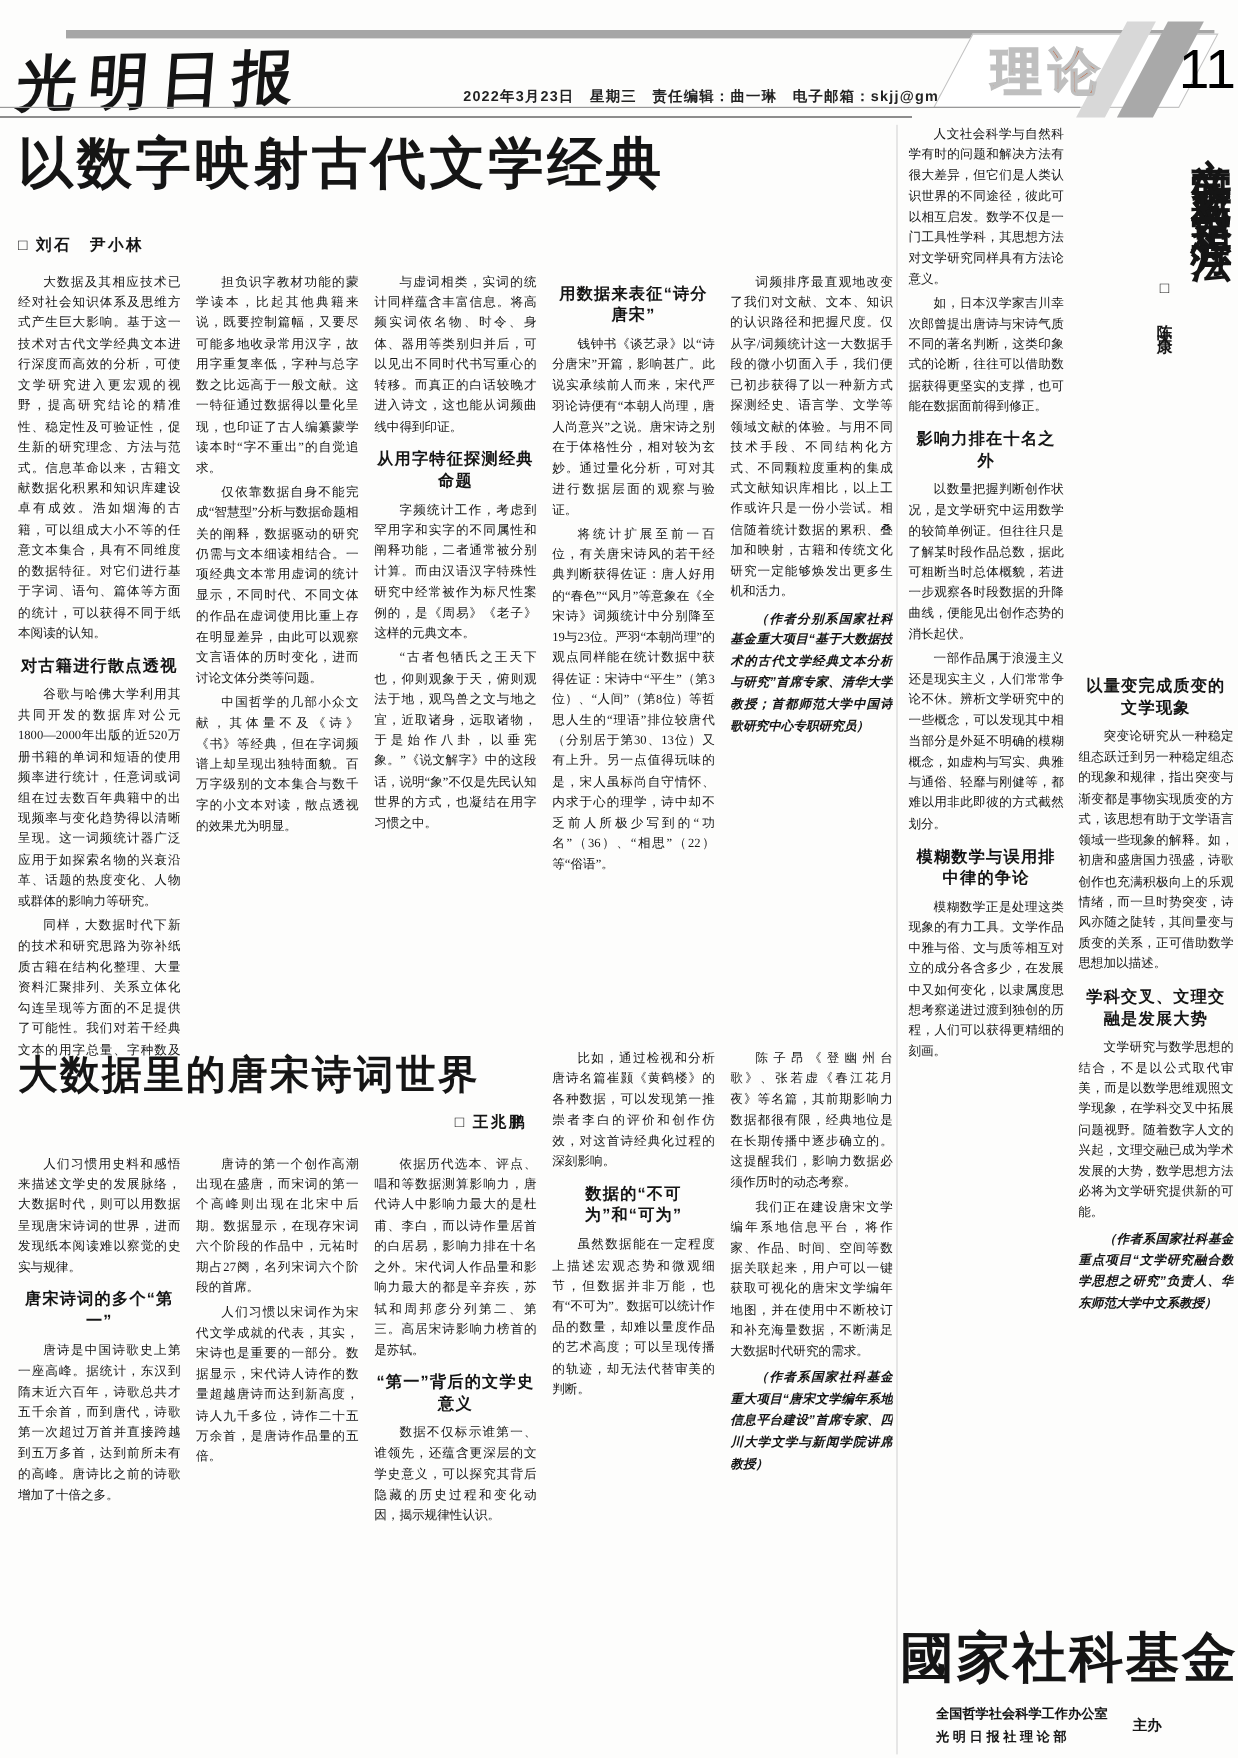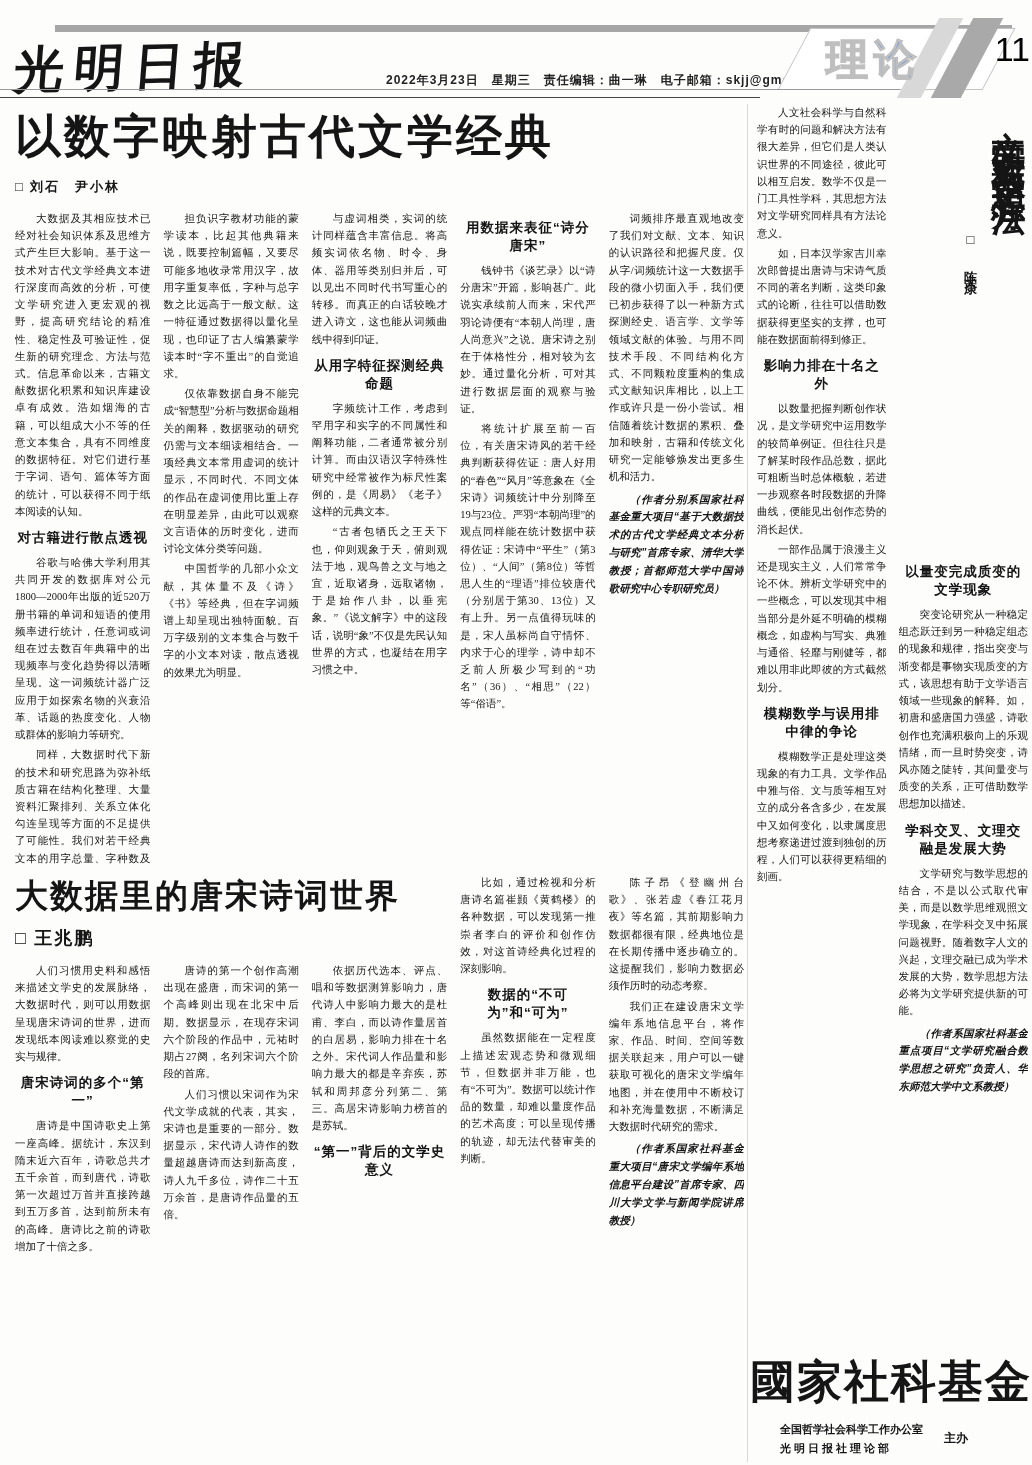--- a/index.html
+++ b/index.html
@@ -16,47 +16,47 @@
   .dateline { position:absolute; left:386px; top:72px; font-size:12px; font-weight:700;
               font-family:"Liberation Sans",sans-serif; letter-spacing:1px; color:#222; }
   .header-rule { position:absolute; left:0; top:97px; width:760px; height:1px; background:#444; }
 
   .section-tab { position:absolute; left:760px; top:18px; width:270px; height:80px; }
   .tab-white { position:absolute; left:34px; top:10px; width:205px; height:62px; background:#fff;
                border:1px solid #c3c3c3; transform:skewX(-28deg); }
   .tab-stripe1 { position:absolute; left:158px; top:0; width:24px; height:80px; background:#d8d8d8; transform:skewX(-28deg); }
   .tab-stripe2 { position:absolute; left:192px; top:0; width:30px; height:80px; background:#a9a9a9; transform:skewX(-28deg); }
   .tab-label { position:absolute; left:66px; top:14px; font-size:42px; font-weight:900;
-               font-family:"DejaVu Sans",sans-serif; letter-spacing:6px; color:#3b82f6;
+               font-family:"DejaVu Sans",sans-serif; letter-spacing:6px; color:#c2410c;
                -webkit-text-stroke:1.5px #bfbfbf; text-stroke:1.5px #bfbfbf; }
-  .tab-page-number { position:absolute; right:0; top:12px; font-size:34px; font-weight:400;
+  .tab-page-number { position:absolute; right:0; top:12px; font-size:46px; font-weight:400;
                      font-family:"Liberation Sans",sans-serif; color:#000; }
   .tab-underline { position:absolute; left:-760px; bottom:8px; width:900px; height:1px; background:#999; }
 
   
   .col { flex:1 1 0; overflow:hidden; min-width:0; }
   p.p { font-size:10.5px; line-height:1.64; text-align:justify; text-indent:2em; margin-bottom:3px; }
   h3.h { font-size:13.5px; font-weight:800; text-align:center; margin:9px 0 7px;
          font-family:"Liberation Sans","DejaVu Sans",sans-serif; letter-spacing:1px; }
   p.attr { font-size:10.5px; line-height:1.7; font-weight:700; text-align:justify; text-indent:2em;
            margin-top:5px; font-family:"Liberation Sans",sans-serif;font-style:italic; }
 
   
   .main-article { position:absolute; left:15px; top:106px; width:729px; }
   .main-headline { font-size:46px; font-weight:900; letter-spacing:3px;
                    font-family:"DejaVu Sans",sans-serif; }
-  .byline { margin-top:10px; font-size:13px; font-weight:700; letter-spacing:2px; }
+  .byline { margin-top:27px; font-size:13px; font-weight:700; letter-spacing:2px; }
   .main-cols { display:flex; gap:13px; margin-top:14px; height:656px; overflow:hidden; }
 
   
   .bottom-article { position:absolute; left:15px; top:874px; width:729px; height:588px; }
   .bottom-headline-block { position:absolute; left:0; top:0; width:424px; }
   .bottom-headline { font-size:33px; font-weight:900; letter-spacing:2px;
                      font-family:"DejaVu Sans",sans-serif; }
-  .bottom-byline { font-size:18px; font-weight:700; margin-top:7px; letter-spacing:2px; }
+  .bottom-byline { font-size:13px; font-weight:700; margin-top:7px; letter-spacing:2px;text-align:right; }
   .bottom-cols { display:flex; gap:13px; height:100%; overflow:hidden; }
   .bottom-cols .col.under-headline { padding-top:88px; }
 
   
   .v-divider { position:absolute; left:747px; top:104px; width:1px; height:1358px; background:#d8d8d8; }
   .right-article { position:absolute; left:757px; top:104px; width:271px; height:1244px; overflow:hidden; }
   .right-cols { display:flex; gap:12px; }
   .right-cols .col { width:129px; }
   .title-block { height:450px; display:flex; flex-direction:row; justify-content:flex-end; }
   .vert-author { writing-mode:vertical-rl; font-size:13px; font-weight:700; padding-top:128px;
@@ -132,20 +132,21 @@
           <h3 class="h">唐宋诗词的多个“第一”</h3>
           <p class="p">唐诗是中国诗歌史上第一座高峰。据统计，东汉到隋末近六百年，诗歌总共才五千余首，而到唐代，诗歌第一次超过万首并直接跨越到五万多首，达到前所未有的高峰。唐诗比之前的诗歌增加了十倍之多。</p>
         </div>
         <div class="col under-headline">
           <p class="p">唐诗的第一个创作高潮出现在盛唐，而宋词的第一个高峰则出现在北宋中后期。数据显示，在现存宋词六个阶段的作品中，元祐时期占27阕，名列宋词六个阶段的首席。</p>
           <p class="p">人们习惯以宋词作为宋代文学成就的代表，其实，宋诗也是重要的一部分。数据显示，宋代诗人诗作的数量超越唐诗而达到新高度，诗人九千多位，诗作二十五万余首，是唐诗作品量的五倍。</p>
         </div>
         <div class="col under-headline">
           <p class="p">依据历代选本、评点、唱和等数据测算影响力，唐代诗人中影响力最大的是杜甫、李白，而以诗作量居首的白居易，影响力排在十名之外。宋代词人作品量和影响力最大的都是辛弃疾，苏轼和周邦彦分列第二、第三。高居宋诗影响力榜首的是苏轼。</p>
           <h3 class="h">“第一”背后的文学史意义</h3>
+          <p class="p">数据不仅标示谁第一、谁领先，还蕴含更深层的文学史意义，可以探究其背后隐藏的历史过程和变化动因，揭示规律性认识。</p>
         </div>
         <div class="col">
           <p class="p">比如，通过检视和分析唐诗名篇崔颢《黄鹤楼》的各种数据，可以发现第一推崇者李白的评价和创作仿效，对这首诗经典化过程的深刻影响。</p>
           <h3 class="h">数据的“不可为”和“可为”</h3>
           <p class="p">虽然数据能在一定程度上描述宏观态势和微观细节，但数据并非万能，也有“不可为”。数据可以统计作品的数量，却难以量度作品的艺术高度；可以呈现传播的轨迹，却无法代替审美的判断。</p>
         </div>
         <div class="col">
           <p class="p">陈子昂《登幽州台歌》、张若虚《春江花月夜》等名篇，其前期影响力数据都很有限，经典地位是在长期传播中逐步确立的。这提醒我们，影响力数据必须作历时的动态考察。</p>
           <p class="p">我们正在建设唐宋文学编年系地信息平台，将作家、作品、时间、空间等数据关联起来，用户可以一键获取可视化的唐宋文学编年地图，并在使用中不断校订和补充海量数据，不断满足大数据时代研究的需求。</p>
           <p class="attr">（作者系国家社科基金重大项目“唐宋文学编年系地信息平台建设”首席专家、四川大学文学与新闻学院讲席教授）</p>

